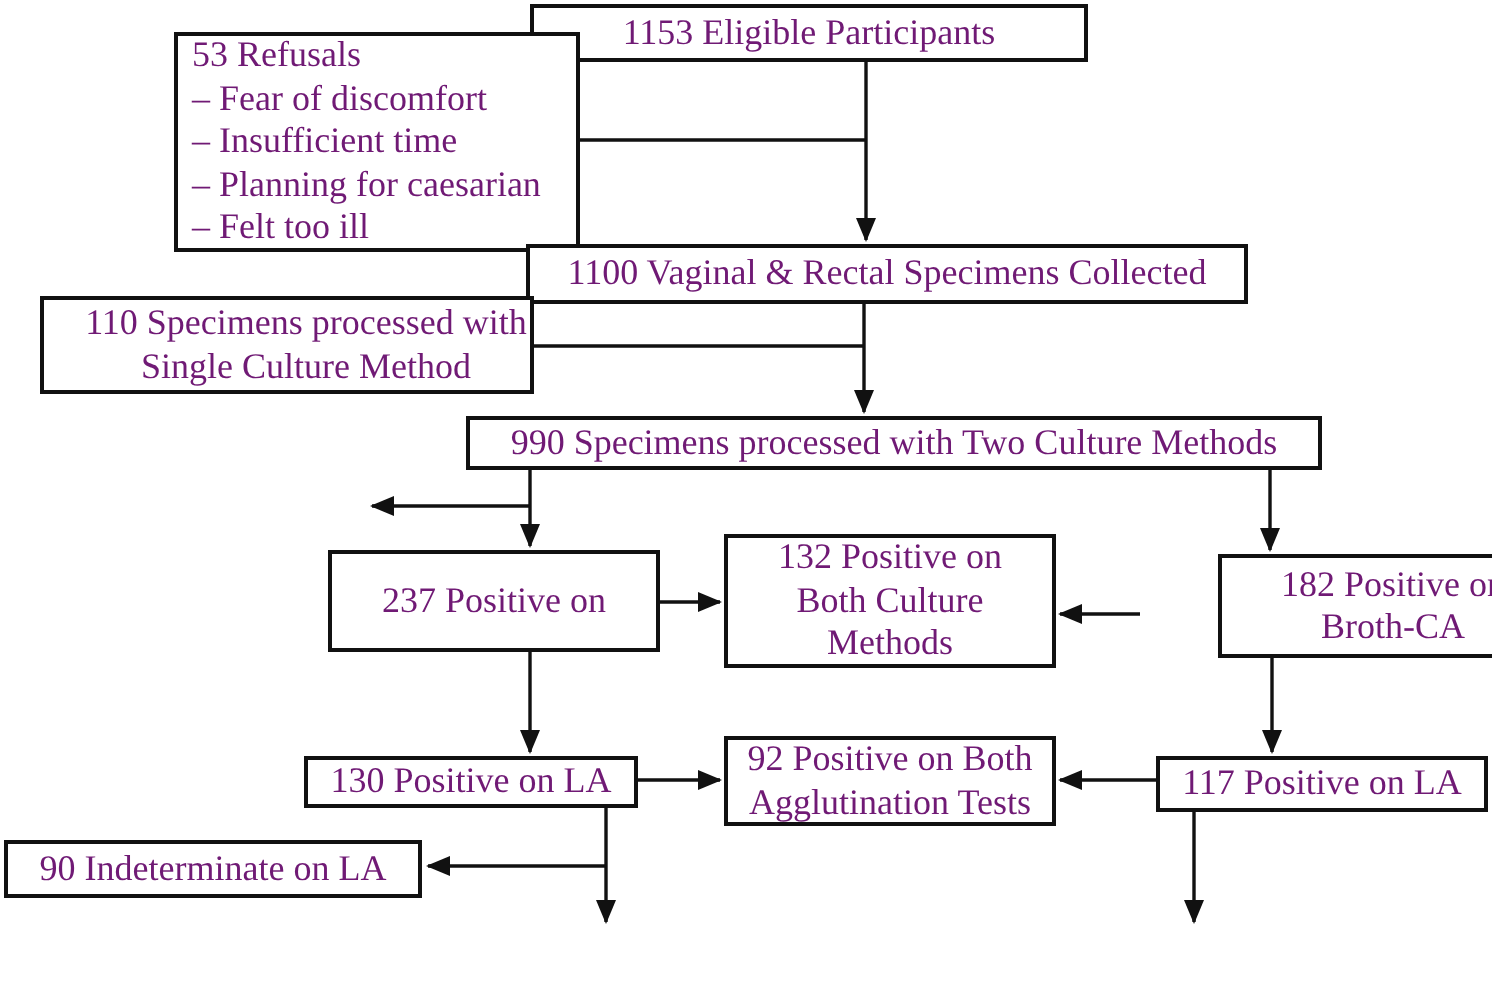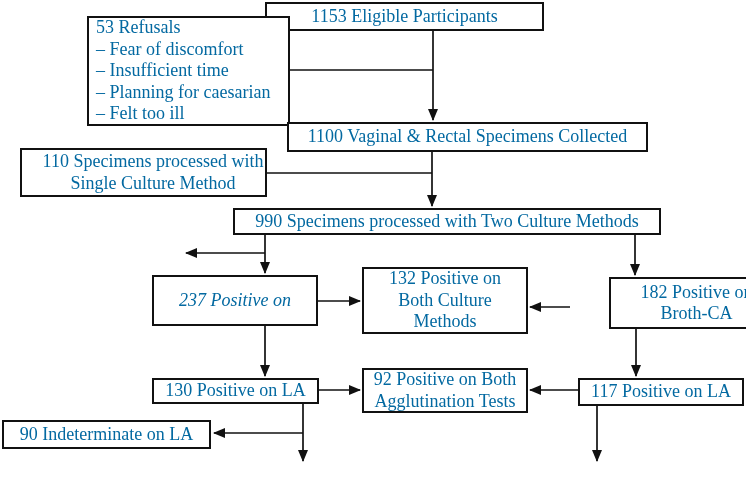--- a/index.html
+++ b/index.html
@@ -6,21 +6,21 @@
     margin: 0;
     padding: 0;
     background: #ffffff;
   }
   #stage {
     position: relative;
     width: 746px;
     height: 499px;
     background: #ffffff;
     font-family: "Liberation Serif", "DejaVu Serif", serif;
-    color: #0369a1;
+    color: #701a75;
     overflow: hidden;
   }
   #connectors {
     position: absolute;
     left: 0;
     top: 0;
     width: 746px;
     height: 499px;
     z-index: 1;
   }
@@ -47,25 +47,25 @@
   }
   .node.left-align {
     align-items: flex-start;
     text-align: left;
     padding-left: 7px;
     margin-left: 39px;
   }
   
   #node-eligible        { left:265px; top:2px;   width:279px; height:29px; }
   #node-refusals        { left:48px;  top:16px;  width:203px; height:110px; }
-  #node-collected       { left:263px; top:122px; width:361px; height:30px;margin-left:24px; }
+  #node-collected       { left:263px; top:122px; width:361px; height:30px; }
   #node-single-culture  { left:20px;   top:148px; width:247px; height:49px;padding-left:19px; }
   #node-two-culture     { left:233px; top:208px; width:428px; height:27px; }
   #node-no-growth       { left:2px;   top:241px; width:181px; height:26px; }
-  #node-direct-ca       { left:152px; top:275px; width:166px; height:51px;font-style:italic; }
+  #node-direct-ca       { left:164px; top:275px; width:166px; height:51px; }
   #node-both-culture    { left:362px; top:267px; width:166px; height:67px; }
   #node-broth-ca        { left:570px; top:277px; width:175px; height:52px;margin-left:39px; }
   #node-la-direct       { left:152px; top:378px; width:167px; height:26px; }
   #node-both-agg        { left:362px; top:368px; width:166px; height:45px;text-align:center; }
   #node-la-broth        { left:578px; top:378px; width:166px; height:28px; }
   #node-indeterminate   { left:2px;   top:420px; width:209px; height:29px; }
   #node-gbs             { left:275px; top:463px; width:353px; height:34px; }
 </style>
 </head>
 <body>

